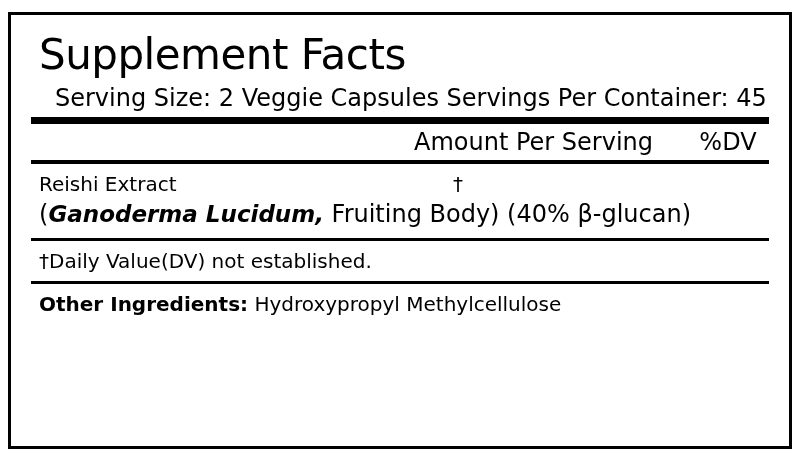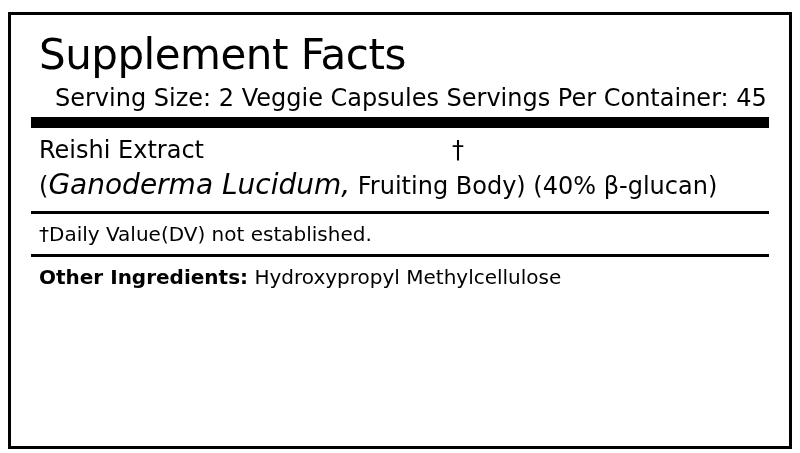--- a/index.html
+++ b/index.html
@@ -76,21 +76,21 @@
     margin-right: 36px;
   }
   .head-dv {
     width: 78px;
     text-align: center;
   }
 
   .ing-row {
     display: flex;
     align-items: baseline;
-    font-size: 24px;
+    font-size: 20px;
     padding: 8px 2px 0 8px;
   }
   .ing-name {
     flex: 0 0 auto;
     width: 380px;
   }
   .ing-amount {
     flex: 1 1 auto;
     text-align: left;
   }
@@ -99,21 +99,22 @@
     text-align: center;
   }
 
   .ing-sub {
     font-size: 24px;
     padding: 4px 2px 10px 8px;
     white-space: nowrap;
   }
   .ing-sub .latin {
     font-style: italic;
-    font-size: 28px;
+    font-size: 23px;
+    font-weight: bold;
   }
 
   .footnote {
     font-size: 20px;
     padding: 8px 2px 8px 8px;
   }
 
   .other {
     font-size: 20px;
     padding: 8px 2px 4px 8px;
@@ -128,20 +129,24 @@
 
 <div class="panel">
   <div class="inner">
 
     <div class="title">Supplement Facts</div>
 
     <div class="serving-line">Serving Size: 2 Veggie Capsules  Servings Per Container: 45</div>
 
     <div class="rule-thick"></div>
 
+    <div class="head-row">
+      <div class="head-amount">Amount Per Serving</div>
+      <div class="head-dv">%DV</div>
+    </div>
 
     <div class="rule-med"></div>
 
     <div class="ing-row">
       <div class="ing-name">Reishi Extract</div>
       <div class="ing-dv">†</div>
     </div>
 
     <div class="ing-sub"><span>(</span><span class="latin">Ganoderma Lucidum,</span><span> Fruiting Body) (40% β-glucan)</span></div>
 

